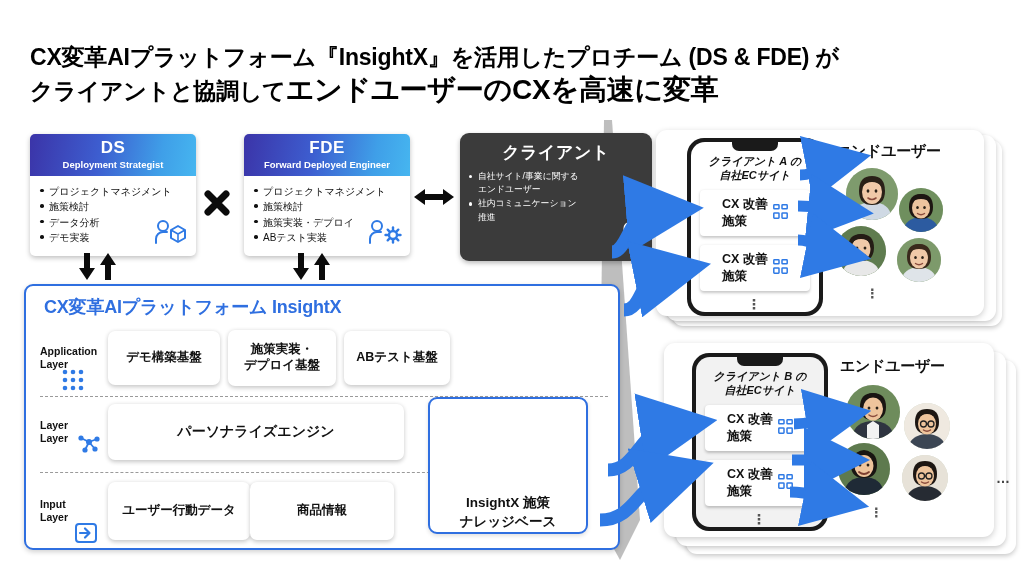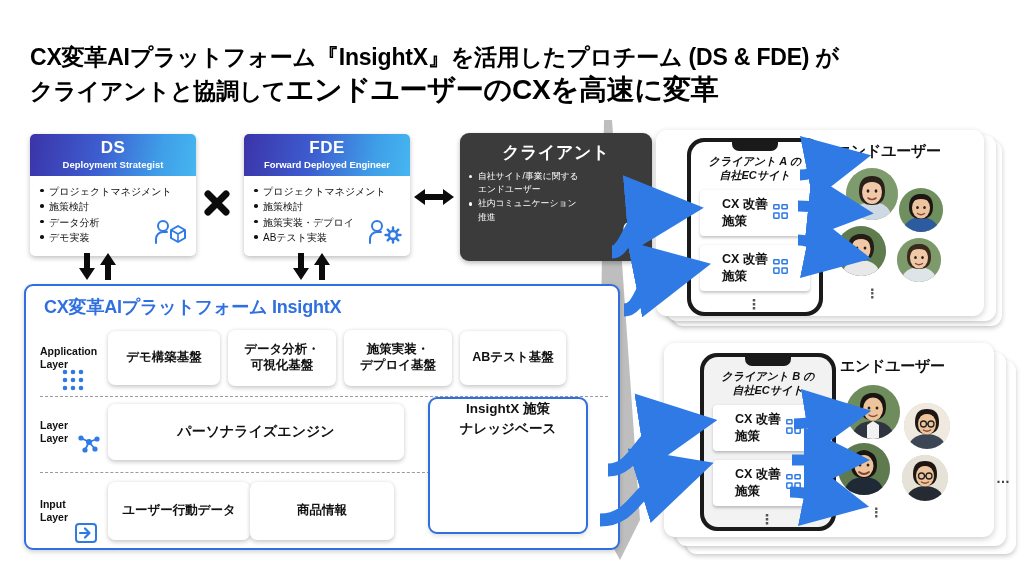--- a/index.html
+++ b/index.html
@@ -110,21 +110,21 @@
     line-height: 1.25;
   }
 
   .divider {
     position: absolute; border-top: 1.5px dashed #9a9a9a; height: 0;
   }
 
   .kb-box {
     position: absolute; left: 428px; top: 397px; width: 160px; height: 137px;
     background: #fff; border: 2px solid #2f6fe0; border-radius: 9px;
-    display: flex; align-items: flex-start; justify-content: center; text-align: center;
+    display: flex; align-items: flex-end; justify-content: center; text-align: center;
     font-size: 13.5px; font-weight: bold; color: #111; line-height: 1.45;
     box-shadow: 0 1.5px 4px rgba(0,0,0,0.12);
   }
 
   
   .wedge { position: absolute; left: 598px; top: 120px; }
 
   
   .panel-stack { position: absolute; }
   .panel-sheet {
@@ -319,24 +319,20 @@
                 <circle cx="19" cy="11" r="2.3"></circle>
               <circle cx="3" cy="19" r="2.3"></circle>
                 <circle cx="11" cy="19" r="2.3"></circle>
                 <circle cx="19" cy="19" r="2.3"></circle>
             </g>
           </svg>
         </span>
       </div>
       <div class="chip" style="width:112px; height:54px; margin-left:6px;">
         <span>デモ構築基盤</span>
-      </div>
-      <div class="chip" style="width:108px; height:56px; margin-left:8px; flex-direction:column;">
-        <span>データ分析・</span>
-        <span>可視化基盤</span>
       </div>
       <div class="chip" style="width:108px; height:56px; margin-left:8px; flex-direction:column;">
         <span>施策実装・</span>
         <span>デプロイ基盤</span>
       </div>
       <div class="chip" style="width:106px; height:54px; margin-left:8px;">
         <span>ABテスト基盤</span>
       </div>
     </div>
 
@@ -490,21 +486,21 @@
       </div>
       <div class="eu-dots" style="left:210px; top:156px;">⋮</div>
     </div>
   </div>
 
   <div class="panel-stack">
     <div class="panel-sheet" style="left:686px; top:360px; width:330px; height:194px;"></div>
     <div class="panel-sheet" style="left:676px; top:352px; width:330px; height:194px;"></div>
     <div class="panel-main" style="left:664px; top:343px; width:330px; height:194px;">
 
-      <div class="phone" style="left:36px; top:10px; width:136px; height:178px;">
+      <div class="phone" style="left:28px; top:10px; width:136px; height:178px;">
         <div class="phone-screen" style="background:#f2f2f2;">
           <div class="notch"></div>
           <div class="phone-title">
             <span>クライアント B の</span><br>
             <span>自社ECサイト</span>
           </div>
           <div class="cx-card">
             <span>CX 改善施策</span>
             <span>
               <svg width="15" height="15" viewBox="0 0 15 15">

